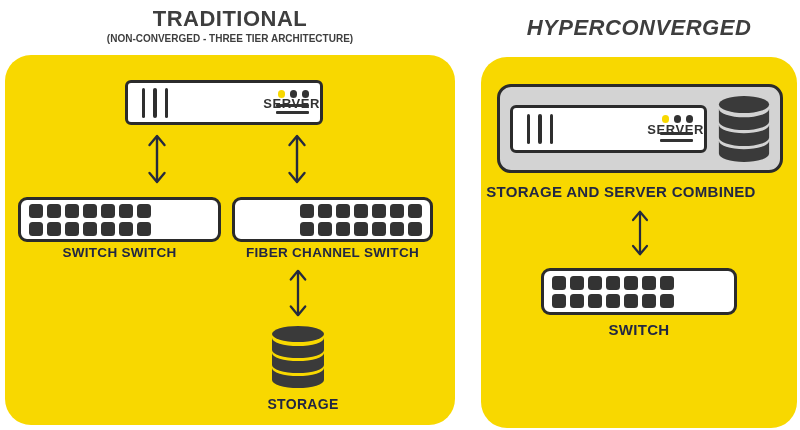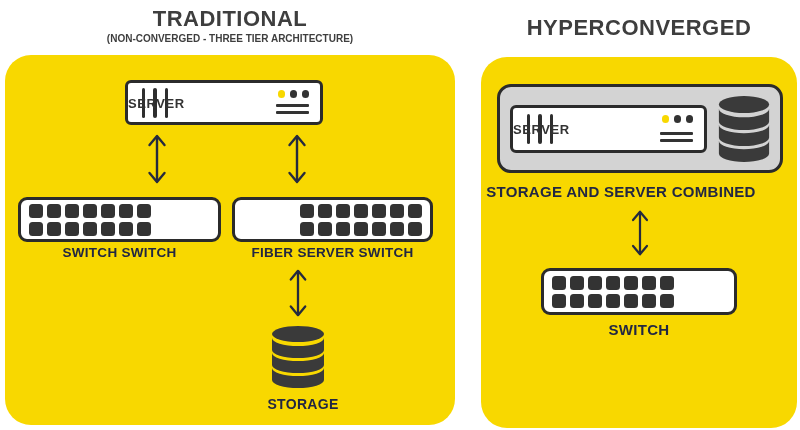--- a/index.html
+++ b/index.html
@@ -14,38 +14,38 @@
   html,body{background:#ffffff;}
   body{font-family:"Liberation Sans", sans-serif;}
   #stage{position:relative;width:800px;height:430px;background:#fff;overflow:hidden;}
 
   
   .title{position:absolute;text-align:center;font-weight:800;color:var(--titlegray);
          font-size:22px;letter-spacing:.5px;}
   #trad-title{left:5px;top:6px;width:450px;}
   #trad-subtitle{position:absolute;left:5px;top:33px;width:450px;text-align:center;
          font-weight:700;font-size:10px;color:var(--titlegray);}
-  #hyper-title{left:481px;top:15px;width:316px;}
+  #hyper-title{left:481px;top:15px;width:316px;font-style:italic;}
 
   
   .panel{position:absolute;background:var(--yellow);border-radius:26px;}
   #left-panel{left:5px;top:55px;width:450px;height:370px;}
   #right-panel{left:481px;top:57px;width:316px;height:371px;}
 
   
   .hwbox{position:absolute;background:#fff;border:3px solid var(--outline);}
   .server-box{border-radius:6px;}
   .switch-box{border-radius:9px;}
 
   
   .vents{position:absolute;left:14px;top:50%;transform:translateY(-50%);
          display:flex;gap:8px;}
   .vents i{display:block;width:3.4px;height:30px;background:#2e2e2e;border-radius:2px;}
   .server-label{position:absolute;left:0;right:0;top:50%;transform:translateY(-50%);
-         text-align:left;font-size:13px;font-weight:800;color:var(--dark);
+         text-align:right;font-size:13px;font-weight:800;color:var(--dark);
          letter-spacing:.6px;}
   .dots{position:absolute;right:11px;top:7px;display:flex;gap:4.5px;}
   .dots i{display:block;width:7.5px;height:7.5px;border-radius:50%;background:var(--dark);}
   .dots i.y{background:var(--yellow);}
   .bars{position:absolute;right:11px;bottom:8px;display:flex;flex-direction:column;gap:4px;}
   .bars i{display:block;width:33px;height:3.2px;background:var(--dark);border-radius:1px;}
 
   
   .ports{position:absolute;top:50%;transform:translateY(-50%);
          display:grid;grid-template-columns:repeat(7,14px);grid-auto-rows:14px;gap:4px;}
@@ -146,21 +146,21 @@
           <i></i>
           <i></i>
           <i></i>
           <i></i>
           <i></i>
           <i></i>
           <i></i>
           <i></i>
         </span>
     </div>
-    <div class="hw-label" style="left:227px;top:190px;width:201px;font-size:13.5px;">FIBER SERVER SWITCH</div>
+    <div class="hw-label" style="left:227px;top:190px;width:201px;font-size:13.5px;">FIBER CHANNEL SWITCH</div>
 
     <div class="arrow" style="left:282px;top:212px;width:22px;height:52px;">
       <svg viewBox="0 0 22 54">
           <line x1="11" y1="5" x2="11" y2="49"></line>
           <polyline points="3.5,13 11,4 18.5,13"></polyline>
           <polyline points="3.5,41 11,50 18.5,41"></polyline>
         </svg>
     </div>
 
     <svg class="db" style="left:264px;top:270px;" width="58" height="64" viewBox="0 0 58 62">

